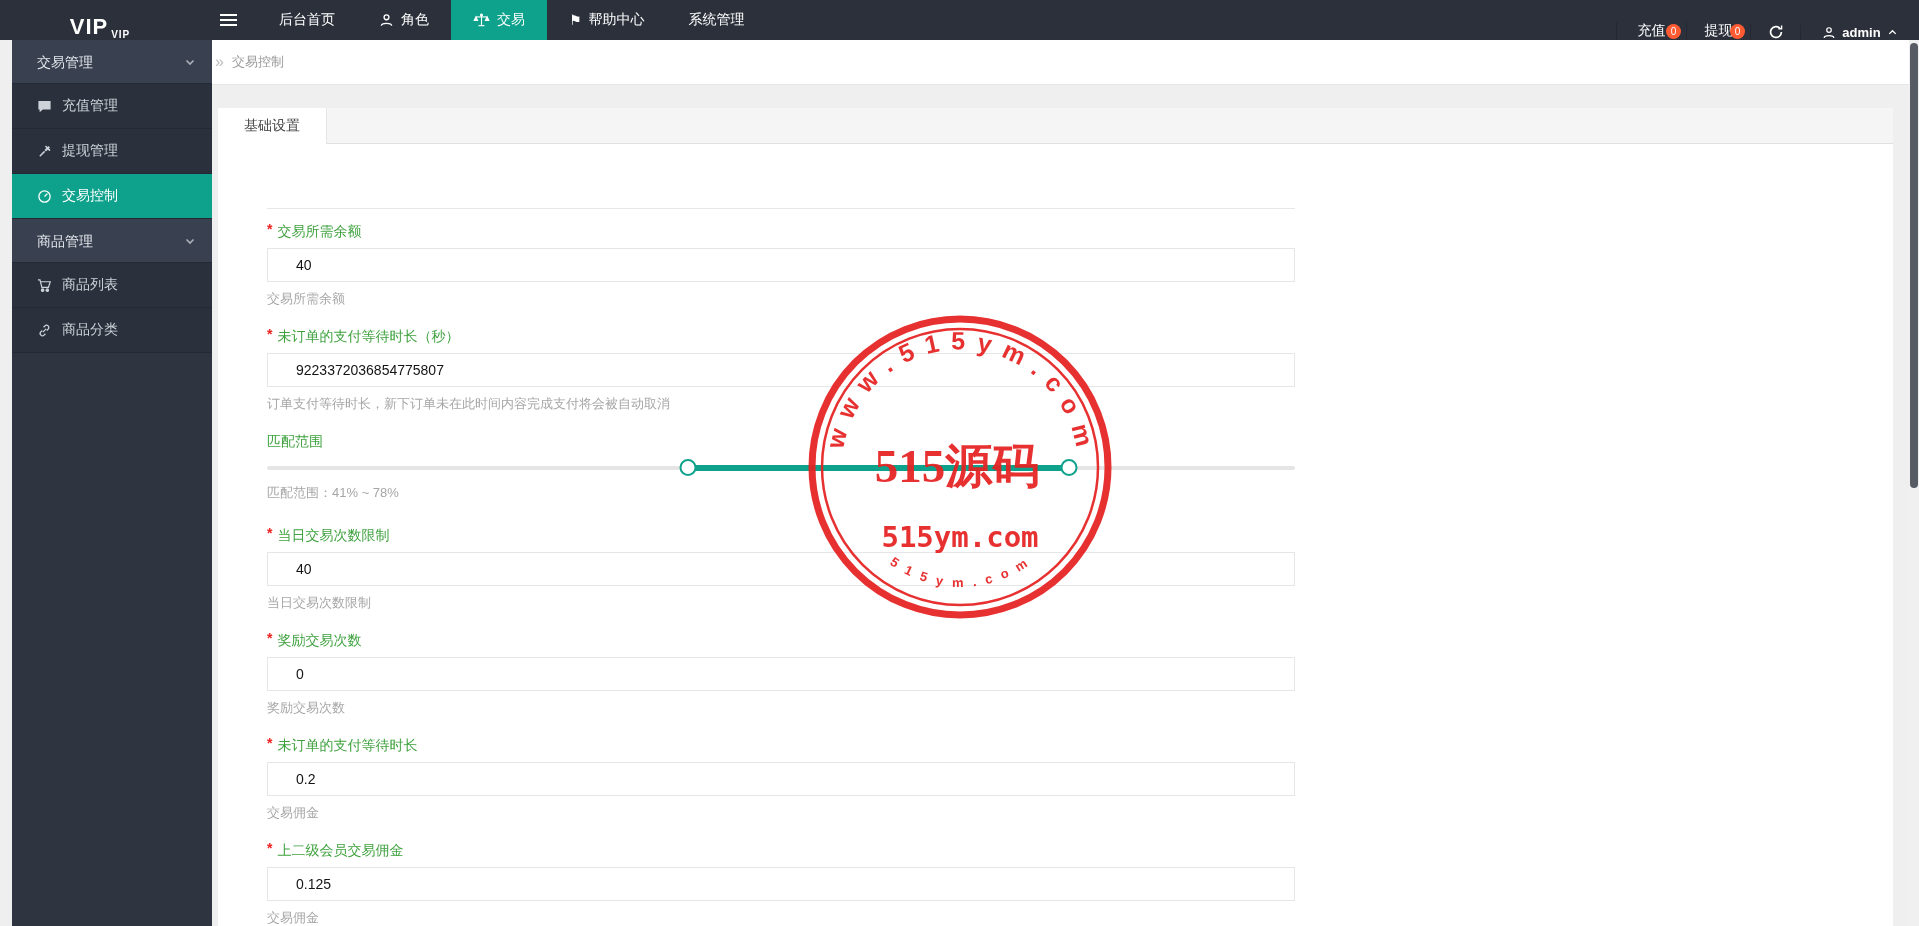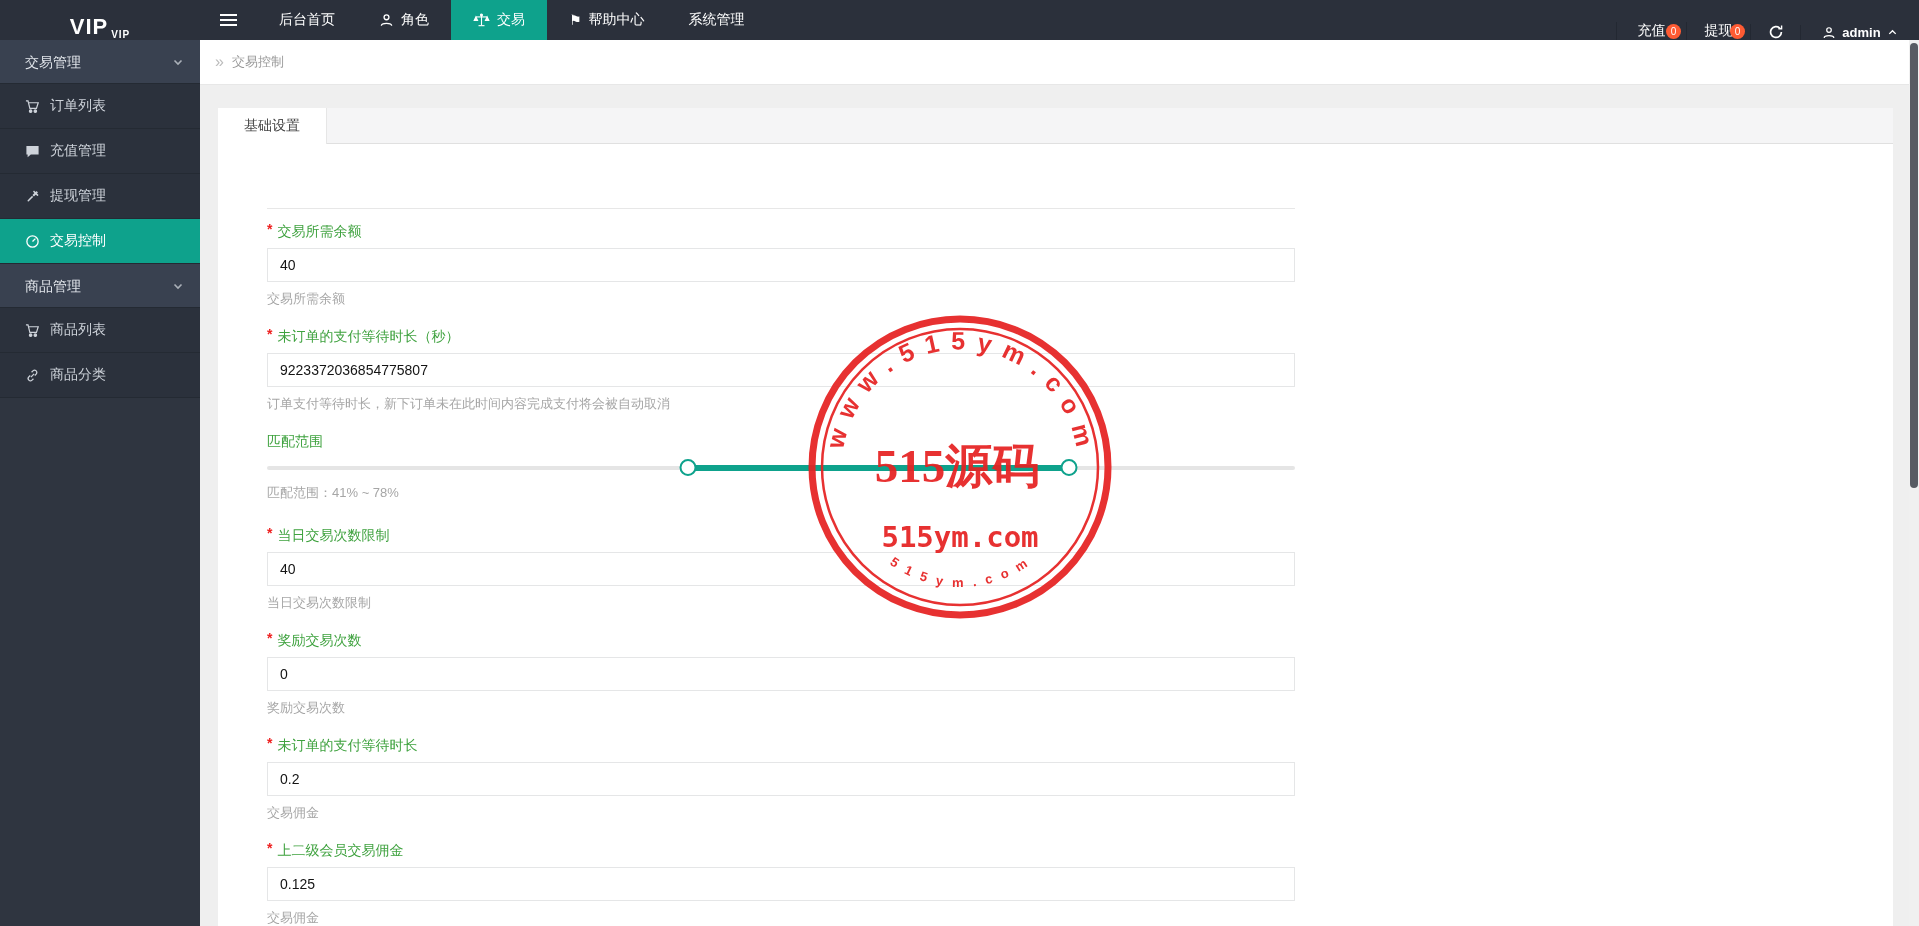--- a/index.html
+++ b/index.html
@@ -14,21 +14,21 @@
   .nav-toggle i { display:block; width:17px; height:2px; background:#fff; }
   .nav-item { display:flex; align-items:center; gap:7px; padding:0 22px; color:#fff; font-size:14px; cursor:pointer; white-space:nowrap; }
   .nav-item .glyph { font-size:14px; line-height:1; }
   .nav-item.active { background:var(--teal); }
   .nav-right { margin-left:auto; display:flex; align-items:flex-end; }
   .nav-right .nav-block { position:relative; display:flex; align-items:center; justify-content:center; gap:6px; color:#fff; font-size:14px; border-left:1px solid #232832; cursor:pointer; }
   .badge { position:absolute; top:2px; right:5px; min-width:15px; height:15px; border-radius:8px; background:#ff5b33; color:#fff; font-size:10px; line-height:15px; text-align:center; padding:0 3px; }
   .admin-name { font-weight:bold; font-size:13px; }
 
   
-  .sidebar { position:absolute; top:40px; left:0; width:200px; height:886px; background:#2f3540; z-index:40; }
+  .sidebar { position:absolute; top:40px; left:12px; width:200px; height:886px; background:#2f3540; z-index:40; }
   .side-group-header { position:relative; height:44px; line-height:44px; padding-left:25px; color:#e2e6eb; font-size:14px; background:#394150; border-bottom:1px solid #242a33; cursor:pointer; }
   .side-group-header .chev { position:absolute; right:16px; top:16px; }
   .side-item { height:45px; display:flex; align-items:center; padding-left:25px; gap:10px; color:#ced3da; font-size:14px; background:#2b313c; border-bottom:1px solid #242a33; cursor:pointer; }
   .side-item svg { flex:0 0 auto; }
   .side-item.active { background:var(--teal); color:#fff; }
 
   
   .breadcrumb-bar { position:absolute; top:40px; left:200px; width:1719px; height:45px; background:#fff; border-bottom:1px solid #e7e7e7; display:flex; align-items:center; padding-left:15px; z-index:30; }
   .crumb-arrow { color:#bcbcbc; font-size:16px; margin-right:8px; }
   .crumb-title { color:#999; font-size:13px; }
@@ -39,21 +39,21 @@
   .tab { padding:0 26px; line-height:35px; font-size:14px; color:#454545; cursor:pointer; }
   .tab.active { background:#fff; border-right:1px solid #e6e6e6; height:36px; }
 
   
   .form { position:absolute; left:49px; top:100px; width:1028px; }
   .top-divider { border:0; border-top:1px solid #e7e7e7; margin:0 0 13px 0; }
   .field { }
   .label-row { height:20px; display:flex; align-items:center; margin-bottom:6px; }
   .req { color:#ee2020; font-size:14px; font-weight:bold; margin-right:5px; transform:translateY(-3px); }
   .flabel { color:#3fa23f; font-size:14px; }
-  .form-control { display:block; width:100%; height:34px; border:1px solid #e5e6e7; border-radius:0; background:#fff; padding:6px 12px; font-size:14px; color:#141414; font-family:inherit; outline:none; }
+  .form-control { display:block; width:100%; height:34px; border:1px solid #e5e6e7; border-radius:0; background:#fff; padding:6px 28px; font-size:14px; color:#141414; font-family:inherit; outline:none; }
   .hint { margin-top:8px; height:18px; line-height:18px; color:#a6a6a6; font-size:13px; margin-bottom:19px; }
   .field.slider-field .hint { margin-bottom:24px; margin-top:6px; }
   .range-row { position:relative; height:20px; }
   .range-track { position:absolute; left:0; right:0; top:8px; height:4px; background:#e5e5e5; border-radius:2px; cursor:pointer; }
   .range-bar { position:absolute; top:7px; height:6px; background:var(--teal); }
   .range-handle { position:absolute; top:1px; width:17px; height:17px; border-radius:50%; background:#fff; border:2px solid var(--teal); transform:translateX(-50%); cursor:pointer; z-index:2; }
 
   
   .stamp { position:absolute; left:805px; top:312px; width:310px; height:310px; z-index:45; opacity:.93; pointer-events:none; }
 
@@ -132,28 +132,20 @@
     </div>
   </div>
 </div>
 
 <div class="sidebar" style="--teal:#0ea28c">
   <div class="side-group-header">
     <span>交易管理</span>
     <svg class="chev" width="12" height="12" viewBox="0 0 12 12" fill="none" stroke="#aab0b8" stroke-width="1.6">
         <path d="M2.5 4.5L6 8l3.5-3.5"></path>
       </svg>
-  </div>
-  <div class="side-item">
-    <svg width="15" height="15" viewBox="0 0 16 16" fill="none" stroke="#ced3da" stroke-width="1.3">
-        <path d="M1 2h2.2l2 8h7l1.9-6H4"></path>
-        <circle cx="6" cy="13" r="1.3" fill="#ced3da"></circle>
-        <circle cx="11" cy="13" r="1.3" fill="#ced3da"></circle>
-      </svg>
-    <span>订单列表</span>
   </div>
   <div class="side-item">
     <svg width="15" height="15" viewBox="0 0 16 16">
         <path d="M1.5 2h13v9.2H6.2l-3.4 3v-3H1.5z" fill="#ced3da"></path>
       </svg>
     <span>充值管理</span>
   </div>
   <div class="side-item">
     <svg width="15" height="15" viewBox="0 0 16 16">
         <g transform="rotate(45 8 8)" fill="#ced3da">

